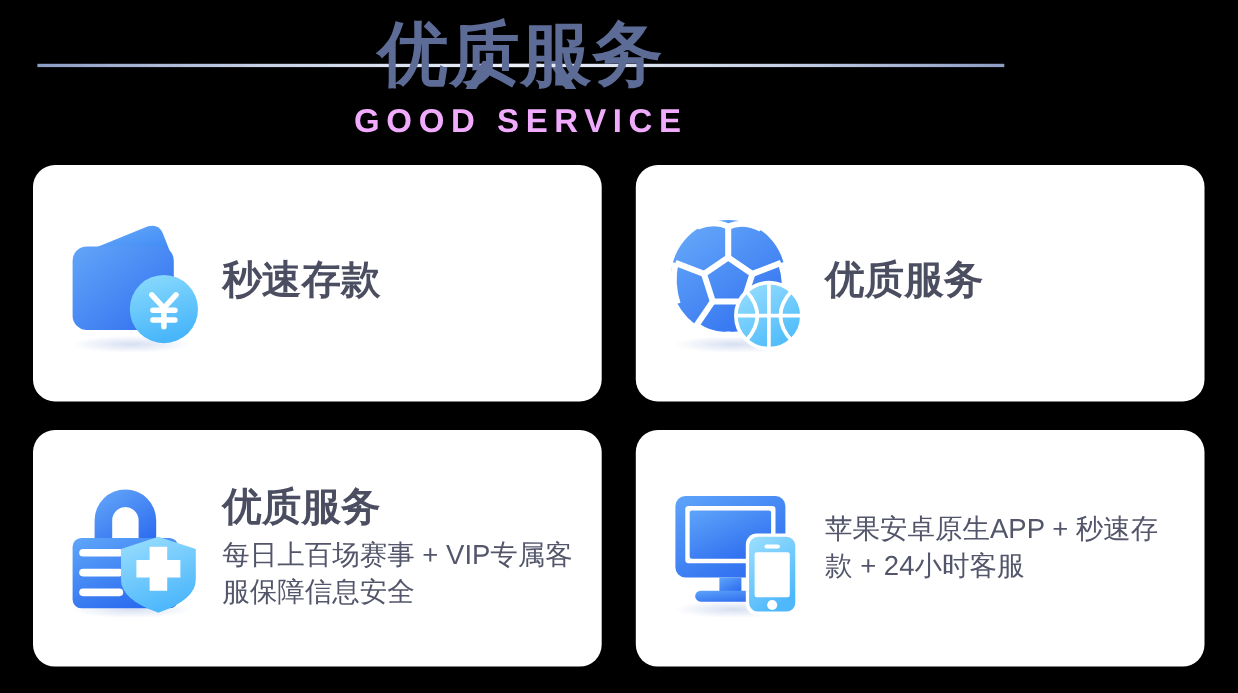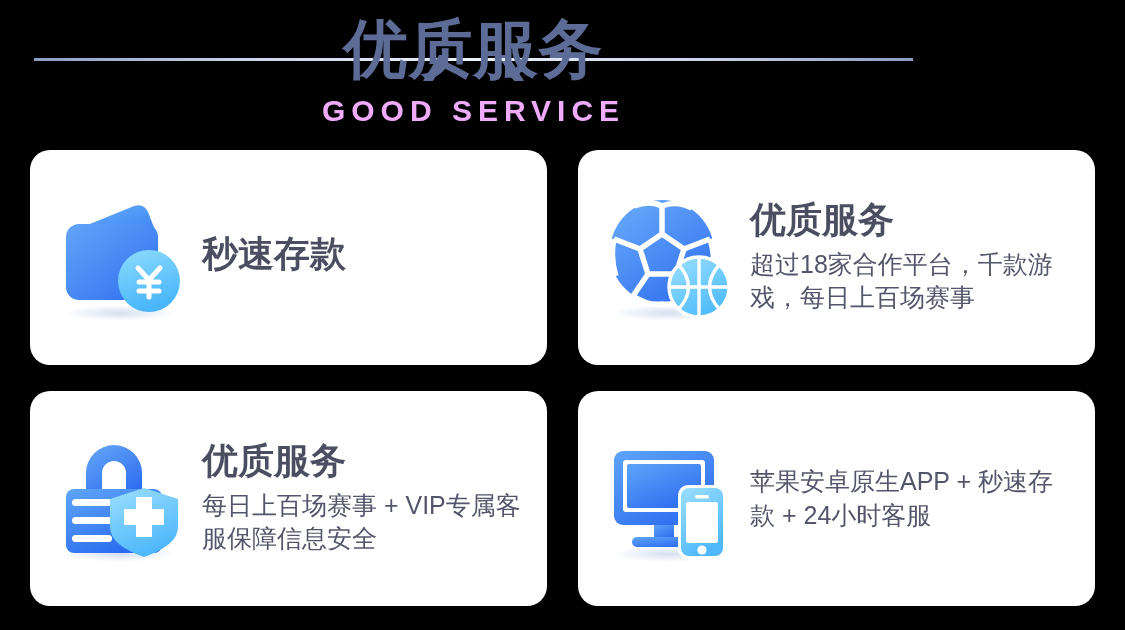--- a/index.html
+++ b/index.html
@@ -220,21 +220,20 @@
             <circle cx="95" cy="95" r="30"></circle>
             <path d="M95 65 L95 125"></path>
             <path d="M65 95 L125 95"></path>
             <path d="M74 72 Q95 95 74 118"></path>
             <path d="M116 72 Q95 95 116 118"></path>
           </g>
         </svg>
       </div>
       <div class="card-text">
         <div class="card-title">优质服务</div>
-        <div class="card-desc">超过18家合作平台，千款游戏，每日上百场赛事</div>
       </div>
     </div>
 
     <div class="card">
       <div class="card-icon">
         <div class="ic-shadow"></div>
         <svg class="ic" viewBox="0 0 132 132" xmlns="http://www.w3.org/2000/svg">
           <defs>
             <linearGradient id="lg" x1="0" y1="0" x2="0.7" y2="1">
               <stop offset="0%" stop-color="#66a9f9"></stop>

